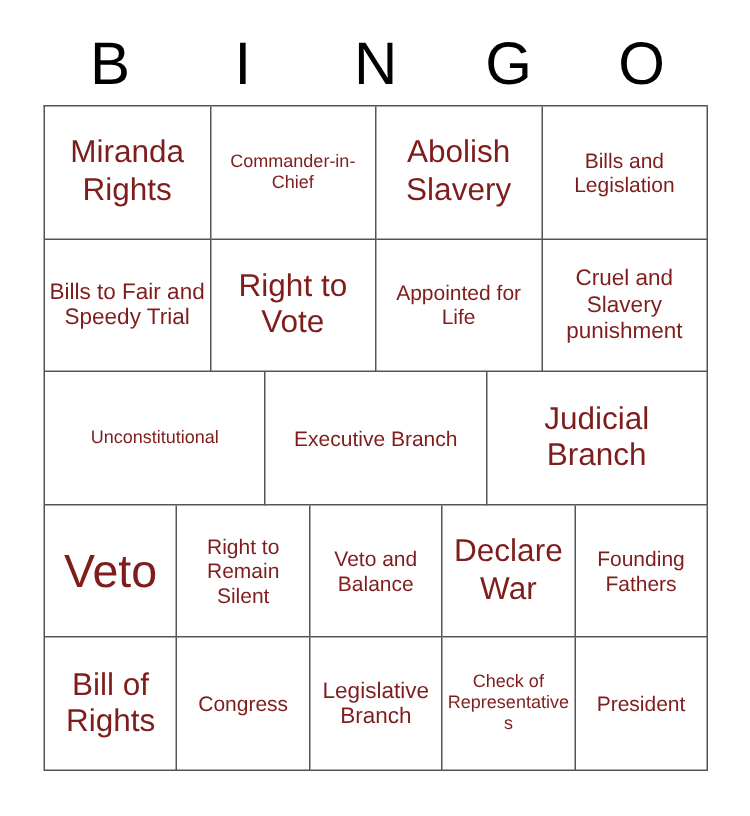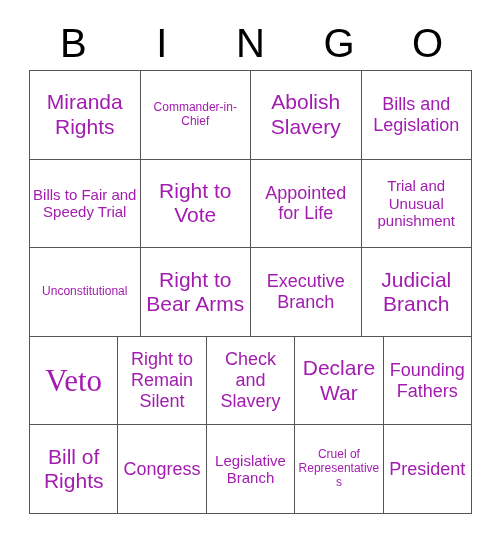--- a/index.html
+++ b/index.html
@@ -73,27 +73,27 @@
     text-align: center;
     padding: 1px 3px;
     overflow: hidden;
     min-width: 0;
   }
   .cell-text {
     display: block;
     width: 100%;
     line-height: 1.16;
     word-wrap: break-word;
-    color: #a21caf;
+    color: #7f1d1d;
   }
 
   
-  .fs-xl   { font-size: 31px; font-family: Liberation Serif, serif; }
+  .fs-xl   { font-size: 31px; }
   .fs-lg   { font-size: 21px; }
-  .fs-md   { font-size: 18px; }
+  .fs-md   { font-size: 14px; }
   .fs-sm   { font-size: 15px; }
   .fs-xs   { font-size: 12px; text-align: center; }
   .fs-xxs  { font-size: 12px; }
 </style>
 </head>
 <body>
 
 <div id="card">
 
   <div id="header-row">
@@ -125,69 +125,66 @@
       <div class="cell">
           <span class="cell-text fs-sm">Bills to Fair and Speedy Trial</span>
         </div>
       <div class="cell">
           <span class="cell-text fs-lg">Right to Vote</span>
         </div>
       <div class="cell">
           <span class="cell-text fs-md">Appointed for Life</span>
         </div>
       <div class="cell">
-          <span class="cell-text fs-sm">Trial and Unusual punishment</span>
+          <span class="cell-text fs-sm">Cruel and Slavery punishment</span>
         </div>
     </div>
 
     <div class="grid-row">
       <div class="cell">
           <span class="cell-text fs-xxs">Unconstitutional</span>
-        </div>
-      <div class="cell">
-          <span class="cell-text fs-lg">Right to Bear Arms</span>
         </div>
       <div class="cell">
           <span class="cell-text fs-md">Executive Branch</span>
         </div>
       <div class="cell">
           <span class="cell-text fs-lg">Judicial Branch</span>
         </div>
     </div>
 
     <div class="grid-row">
       <div class="cell">
           <span class="cell-text fs-xl">Veto</span>
         </div>
       <div class="cell">
           <span class="cell-text fs-md">Right to Remain Silent</span>
         </div>
       <div class="cell">
-          <span class="cell-text fs-md">Check and Slavery</span>
+          <span class="cell-text fs-md">Veto and Balance</span>
         </div>
       <div class="cell">
           <span class="cell-text fs-lg">Declare War</span>
         </div>
       <div class="cell">
           <span class="cell-text fs-md">Founding Fathers</span>
         </div>
     </div>
 
     <div class="grid-row">
       <div class="cell">
           <span class="cell-text fs-lg">Bill of Rights</span>
         </div>
       <div class="cell">
           <span class="cell-text fs-md">Congress</span>
         </div>
       <div class="cell">
           <span class="cell-text fs-sm">Legislative Branch</span>
         </div>
       <div class="cell">
-          <span class="cell-text fs-xs">Cruel of Representatives</span>
+          <span class="cell-text fs-xs">Check of Representatives</span>
         </div>
       <div class="cell">
           <span class="cell-text fs-md">President</span>
         </div>
     </div>
 
   </div>
 </div>
 
 </body></html>

